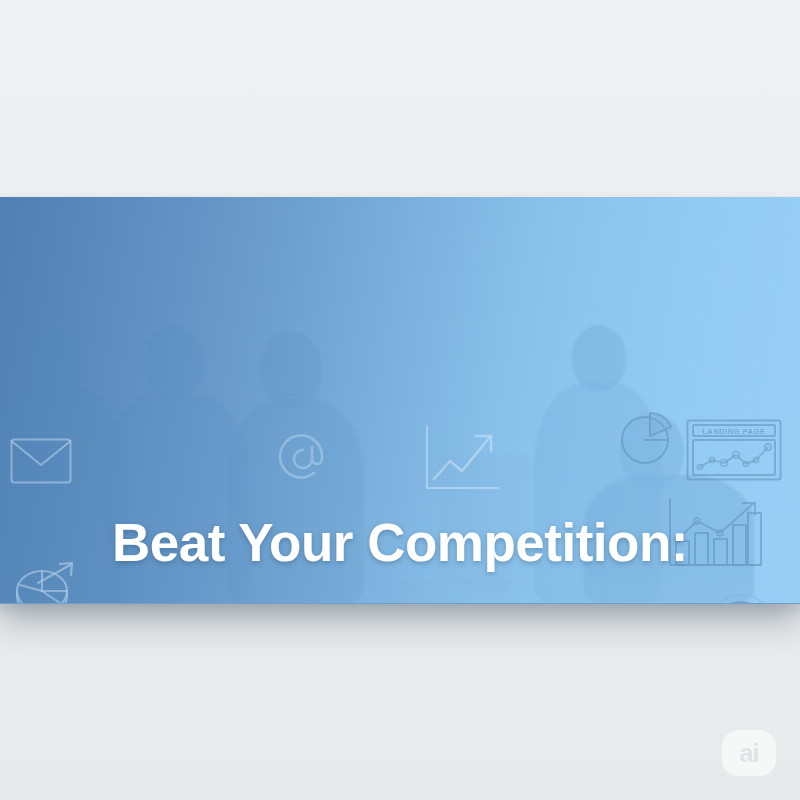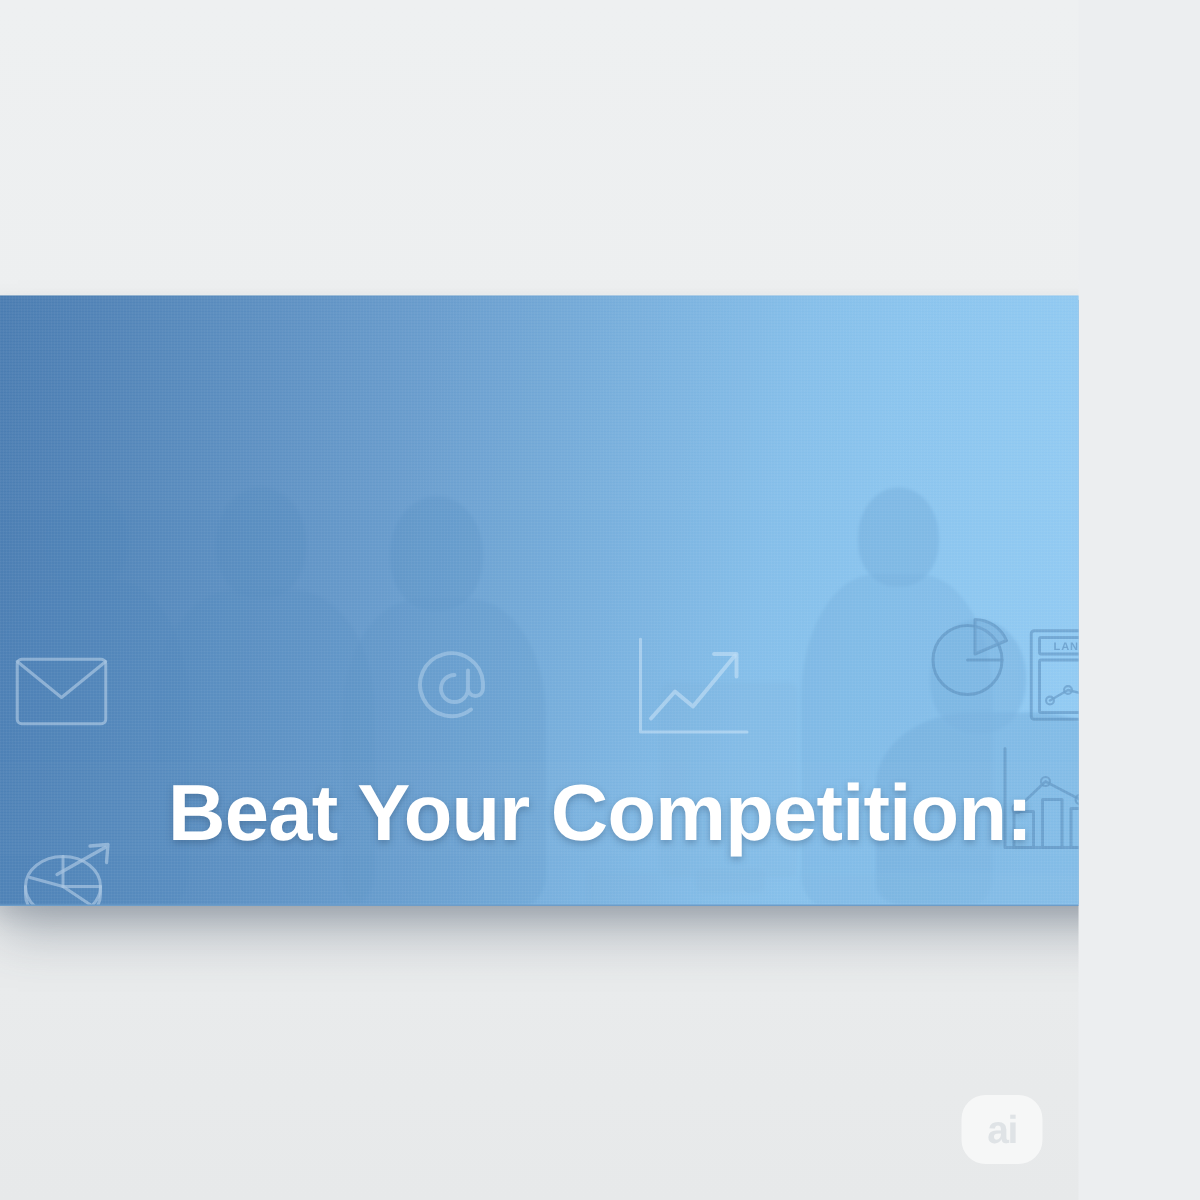--- a/index.html
+++ b/index.html
@@ -7,21 +7,21 @@
     padding: 0;
     width: 800px;
     height: 800px;
     overflow: hidden;
     background: #eceef0;
     font-family: "Liberation Sans", sans-serif;
   }
 
   #canvas {
     position: relative;
-    width: 719px;
+    width: 800px;
     height: 800px;
     background: linear-gradient(180deg, #eef0f1 0%, #eceeef 55%, #e7e9ea 100%);
     overflow: hidden;
   }
 
   
   #banner-shadow {
     position: absolute;
     left: -6px;
     top: 200px;

